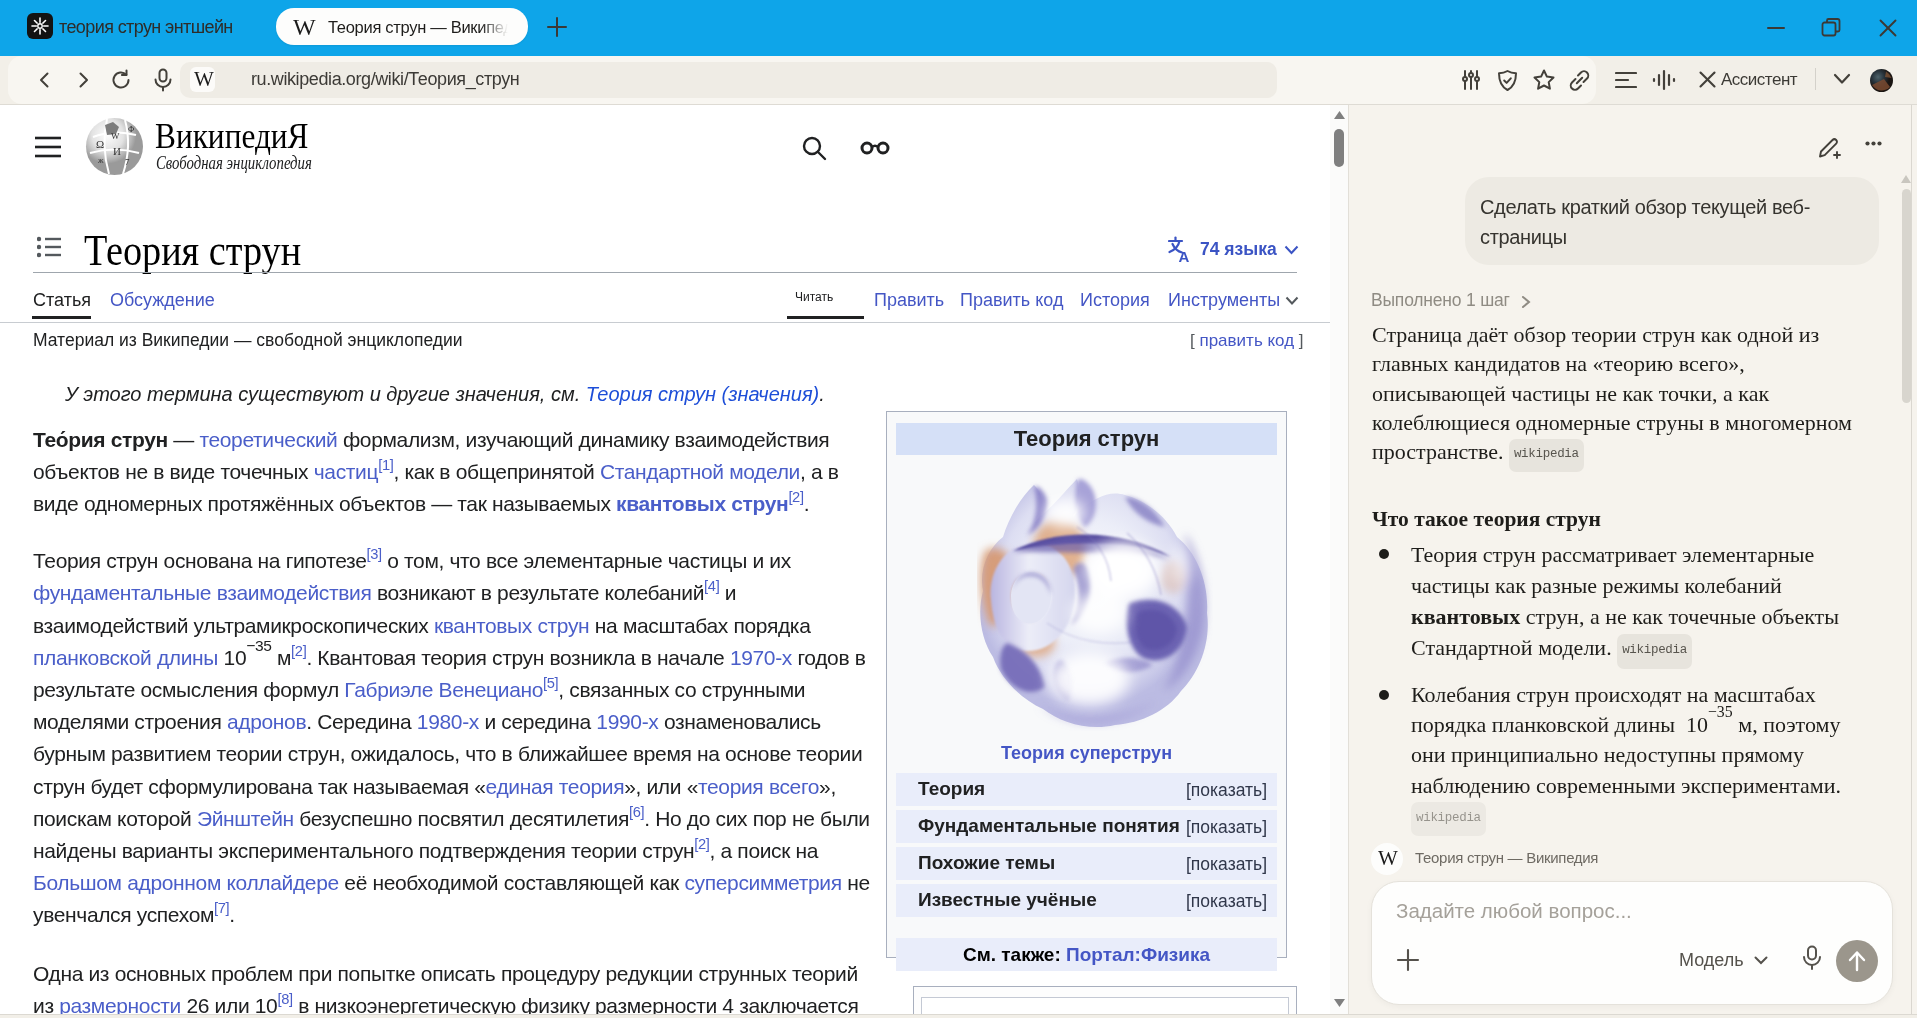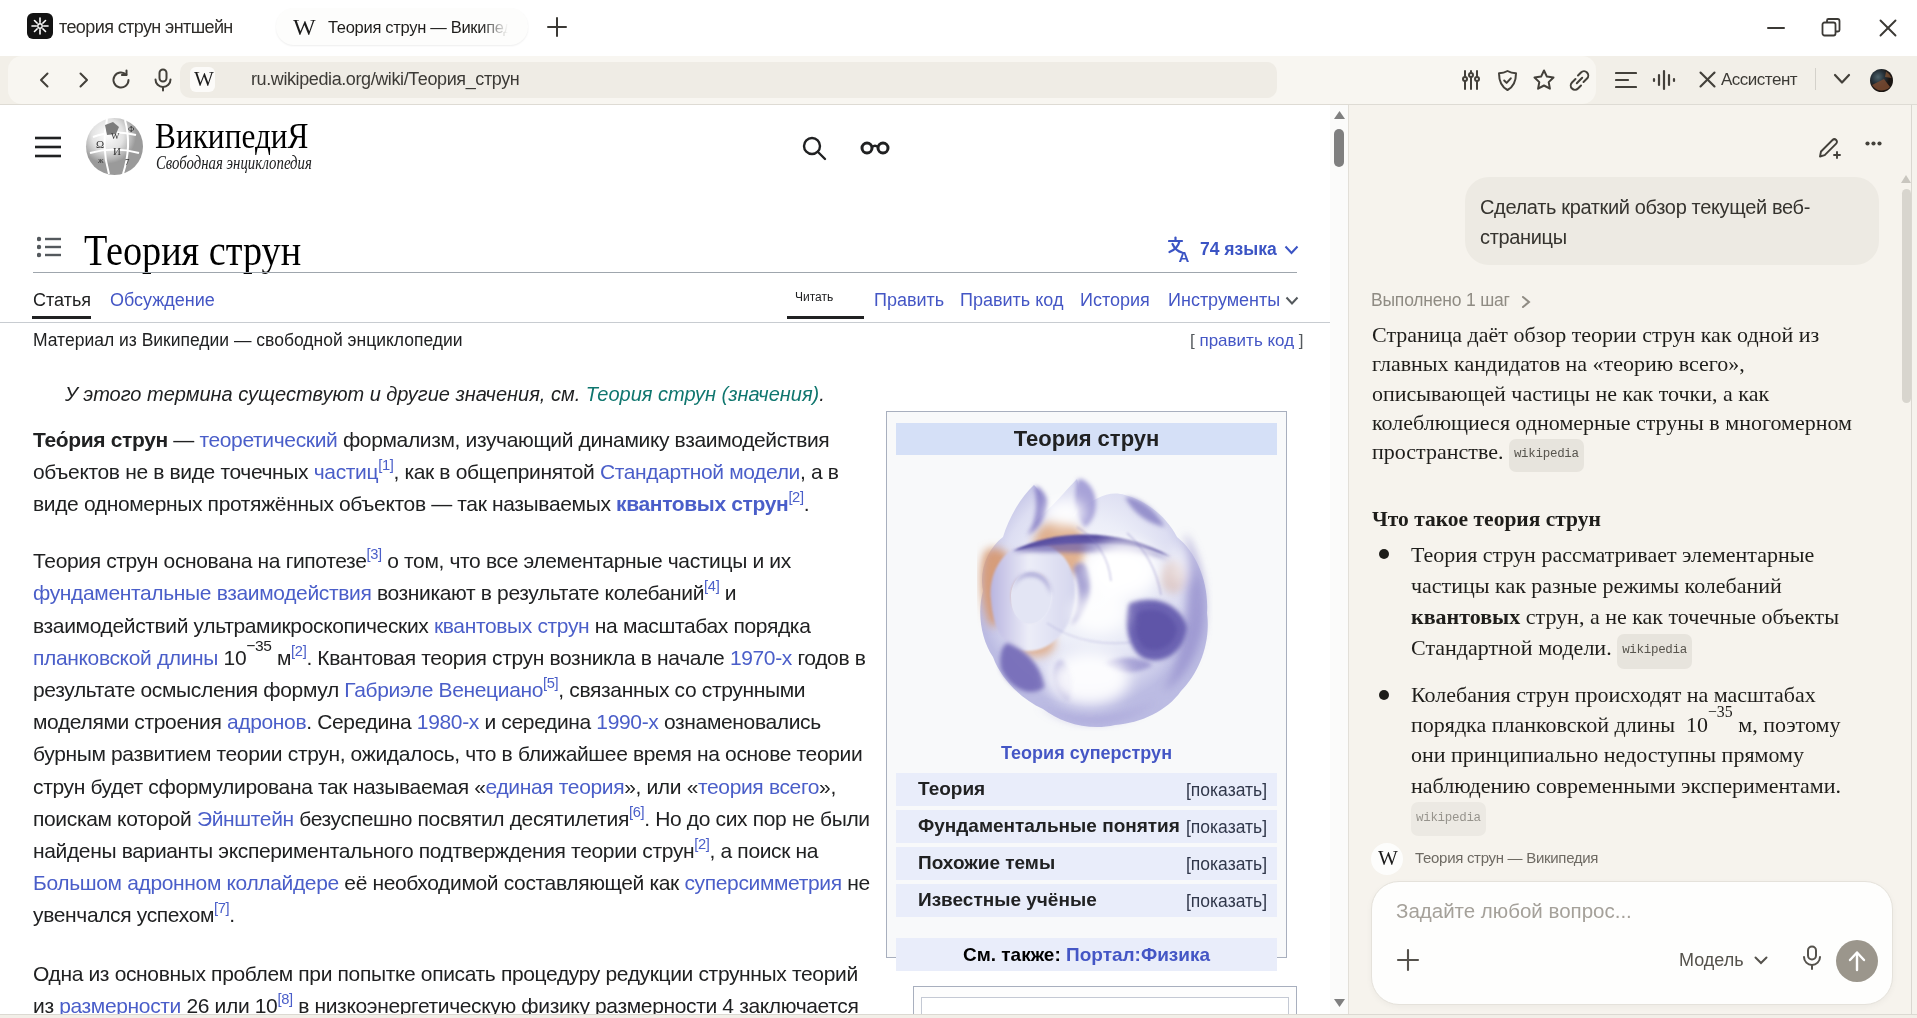--- a/index.html
+++ b/index.html
@@ -1,18 +1,18 @@
 <!DOCTYPE html>
 <html lang="ru"><head><meta charset="utf-8">
 <style>
 html,body{margin:0;padding:0;}
 body{width:1917px;height:1018px;overflow:hidden;position:relative;background:#f2efe8;font-family:"Liberation Sans",sans-serif;}
 .abs{position:absolute;}
 
-#tabbar{position:absolute;left:0;top:0;width:1917px;height:56px;background:#ffffff;}
+#tabbar{position:absolute;left:0;top:0;width:1917px;height:56px;background:#0ea5e9;}
 #abar{position:absolute;left:8px;top:56px;width:1588px;height:48px;background:#f8f6f1;border-radius:14px;}
 #urlpill{position:absolute;left:172px;top:6px;width:1097px;height:36px;background:#efece5;border-radius:10px;}
 .cicon{stroke:#43403a;stroke-width:2;fill:none;stroke-linecap:round;stroke-linejoin:round;}
 
 #page{position:absolute;left:0;top:105px;width:1330px;height:909px;background:#ffffff;}
 #psb{position:absolute;left:1330px;top:105px;width:18px;height:909px;background:#fbfbfa;}
 a,.lnk{color:#4a5ec9;text-decoration:none;}
 .blk{color:#202122;}
 sup{font-size:70%;line-height:0;position:relative;top:-1px;}
 #body-text{position:absolute;left:33px;top:0;width:900px;font-size:21px;letter-spacing:-0.35px;line-height:32.2px;color:#202122;white-space:nowrap;}
@@ -255,21 +255,21 @@
   <div class="abs" style="left:960px;top:185px;font-size:18px;color:#4456c5;">Править код</div>
   <div class="abs" style="left:1080px;top:185px;font-size:18px;color:#4456c5;">История</div>
   <div class="abs" style="left:1168px;top:185px;font-size:18px;color:#4456c5;">Инструменты</div>
   <svg class="abs" style="left:1285px;top:191px" width="14" height="10" viewBox="0 0 14 10">
       <path d="M1.5 1.5 L7 7.5 L12.5 1.5" fill="none" stroke="#54595d" stroke-width="2"></path>
     </svg>
   <div class="abs" style="left:0px;top:217px;width:1330px;height:1px;background:#c8ccd1;"></div>
   <div class="abs blk" style="left:33px;top:225px;font-size:17.5px;">Материал из Википедии — свободной энциклопедии</div>
   <div class="abs" style="left:1190px;top:226px;font-size:17px;color:#54595d;">[ <span class="lnk" style="color:#4456c5;">править код</span> ]</div>
 
-  <div class="abs blk serif-no" style="left:65px;top:278px;font-size:20px;font-style:italic;white-space:nowrap;">У этого термина существуют и другие значения, см. <span class="lnk" style="color:#0f766e;">Теория струн (значения)</span>.</div>
+  <div class="abs blk serif-no" style="left:65px;top:278px;font-size:20px;font-style:italic;white-space:nowrap;">У этого термина существуют и другие значения, см. <span class="lnk" style="color:#1d4ed8;">Теория струн (значения)</span>.</div>
 
   <div id="body-text" style="top:319px;">
   <p style="margin:0;">
     <b>Тео́рия струн</b> — <span class="lnk">теоретический</span> формализм, изучающий динамику взаимодействия<br>
     объектов не в виде точечных <span class="lnk">частиц<sup>[1]</sup></span>, как в общепринятой <span class="lnk">Стандартной модели</span>, а в<br>
     виде одномерных протяжённых объектов — так называемых <b class="lnk">квантовых струн</b><sup class="lnk">[2]</sup>.
   </p>
   <p style="margin:24.6px 0 0 0;">
     Теория струн основана на гипотезе<sup class="lnk">[3]</sup> о том, что все элементарные частицы и их<br>
     <span class="lnk">фундаментальные взаимодействия</span> возникают в результате колебаний<sup class="lnk">[4]</sup> и<br>

